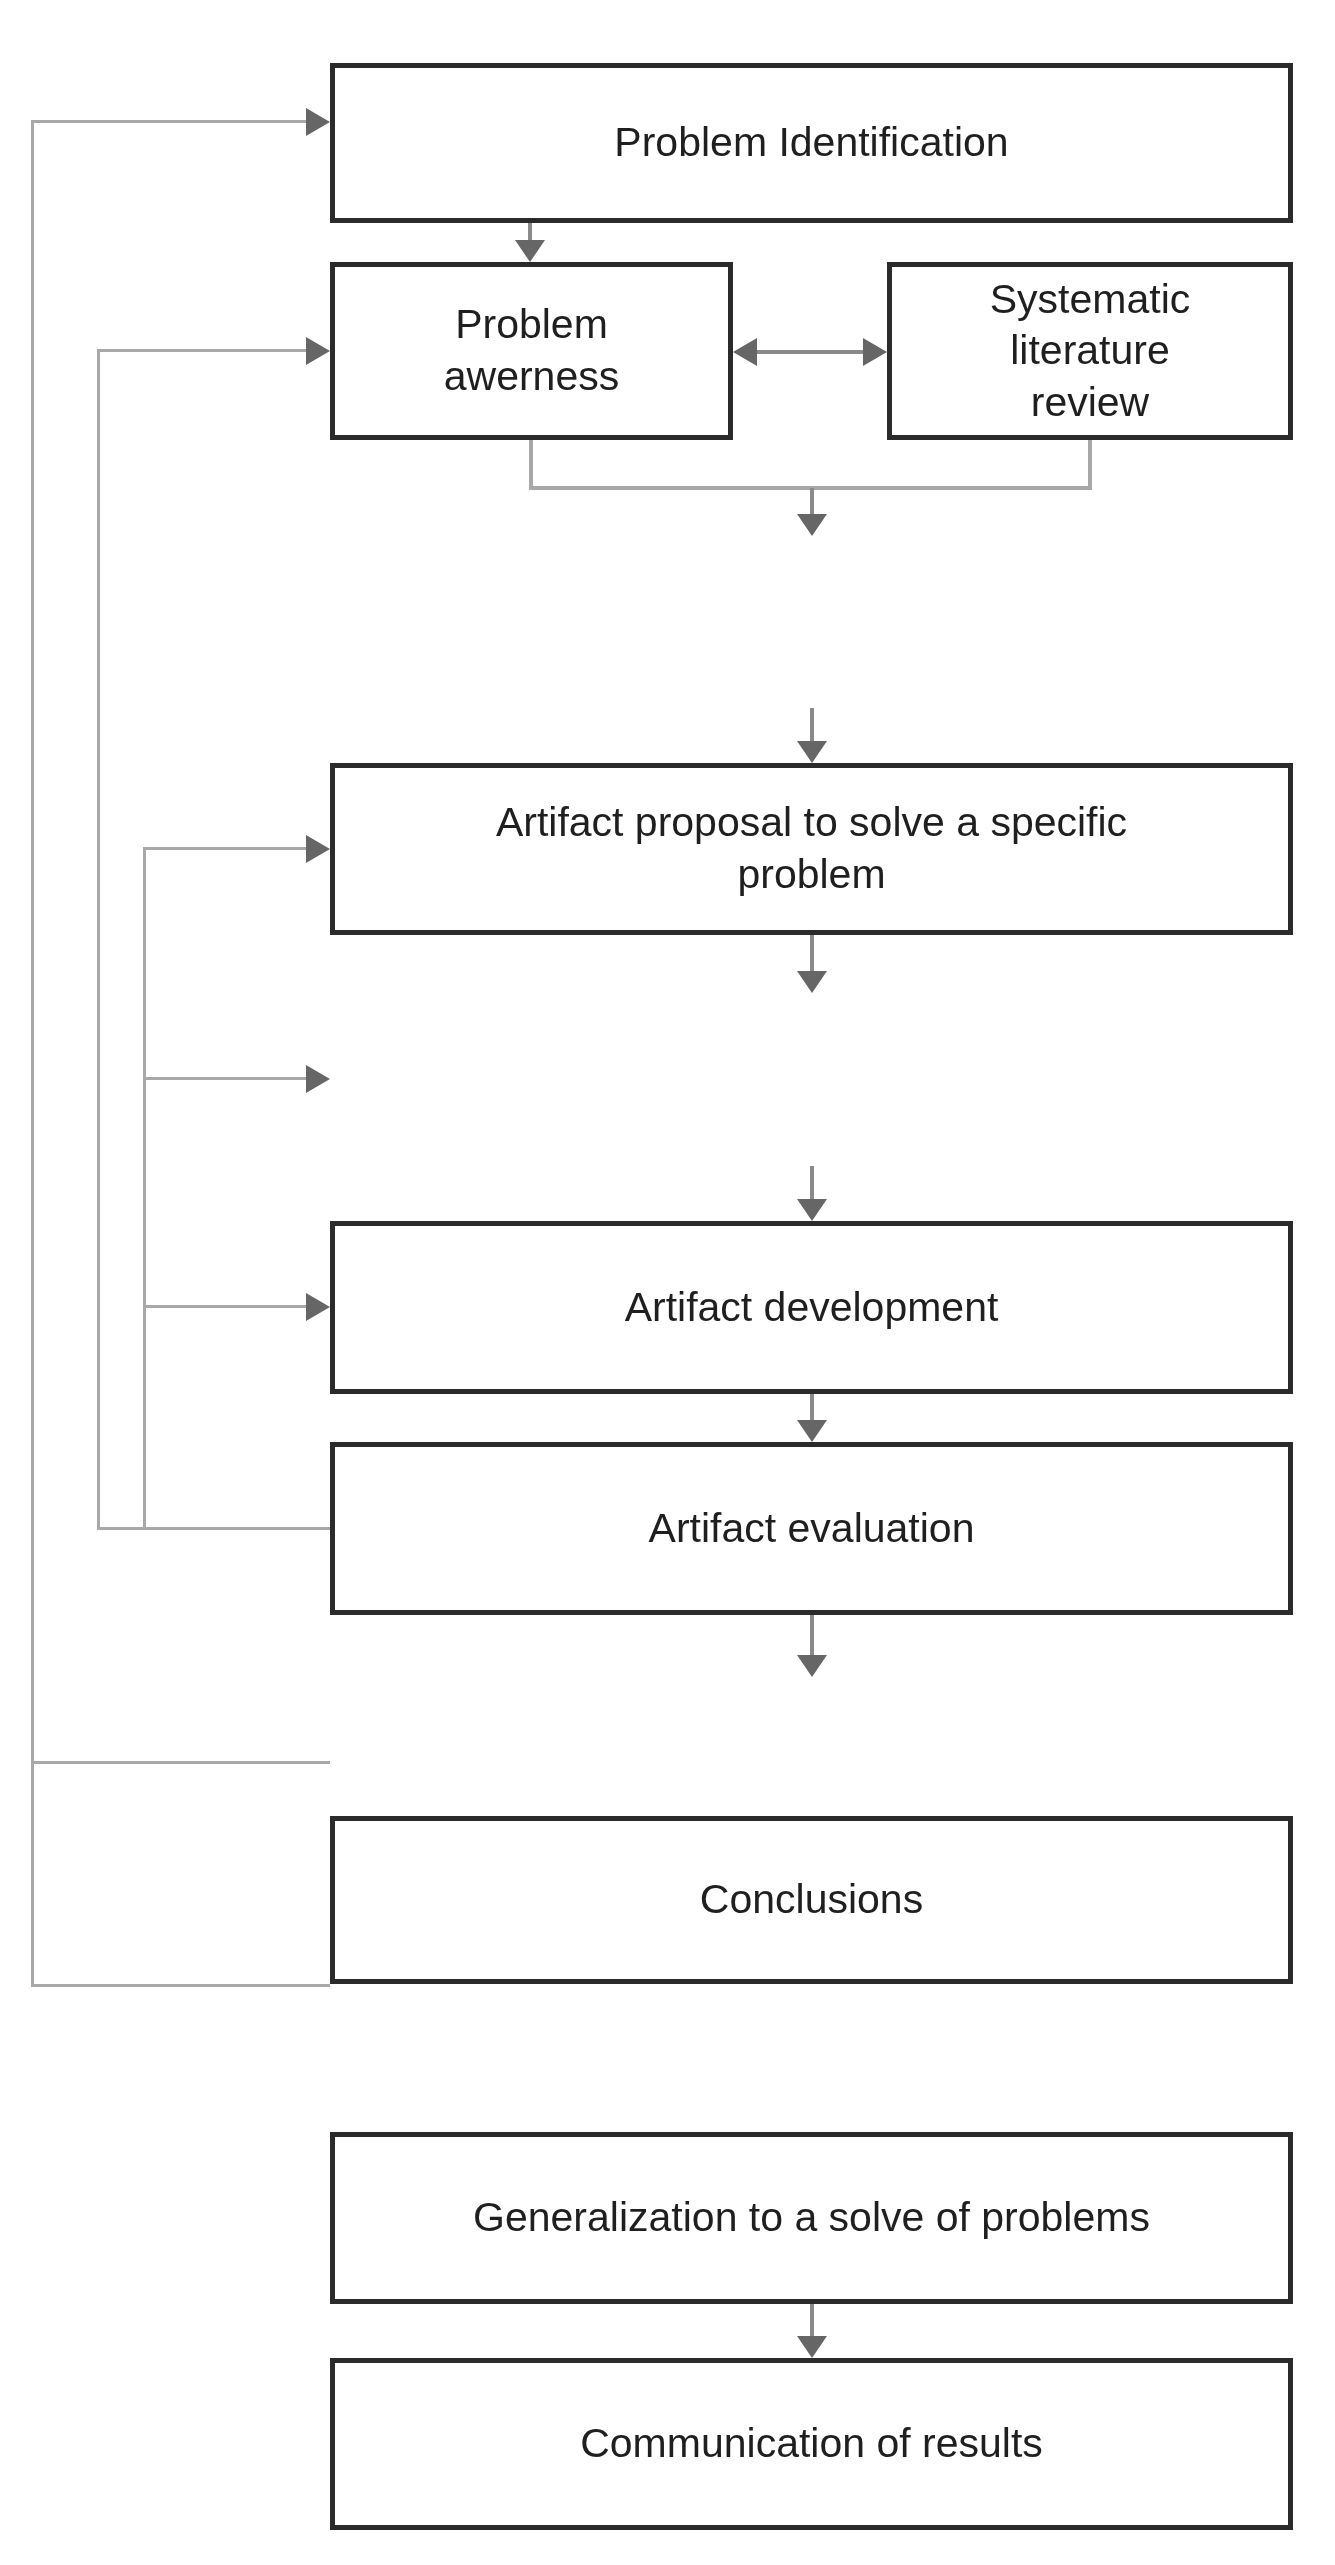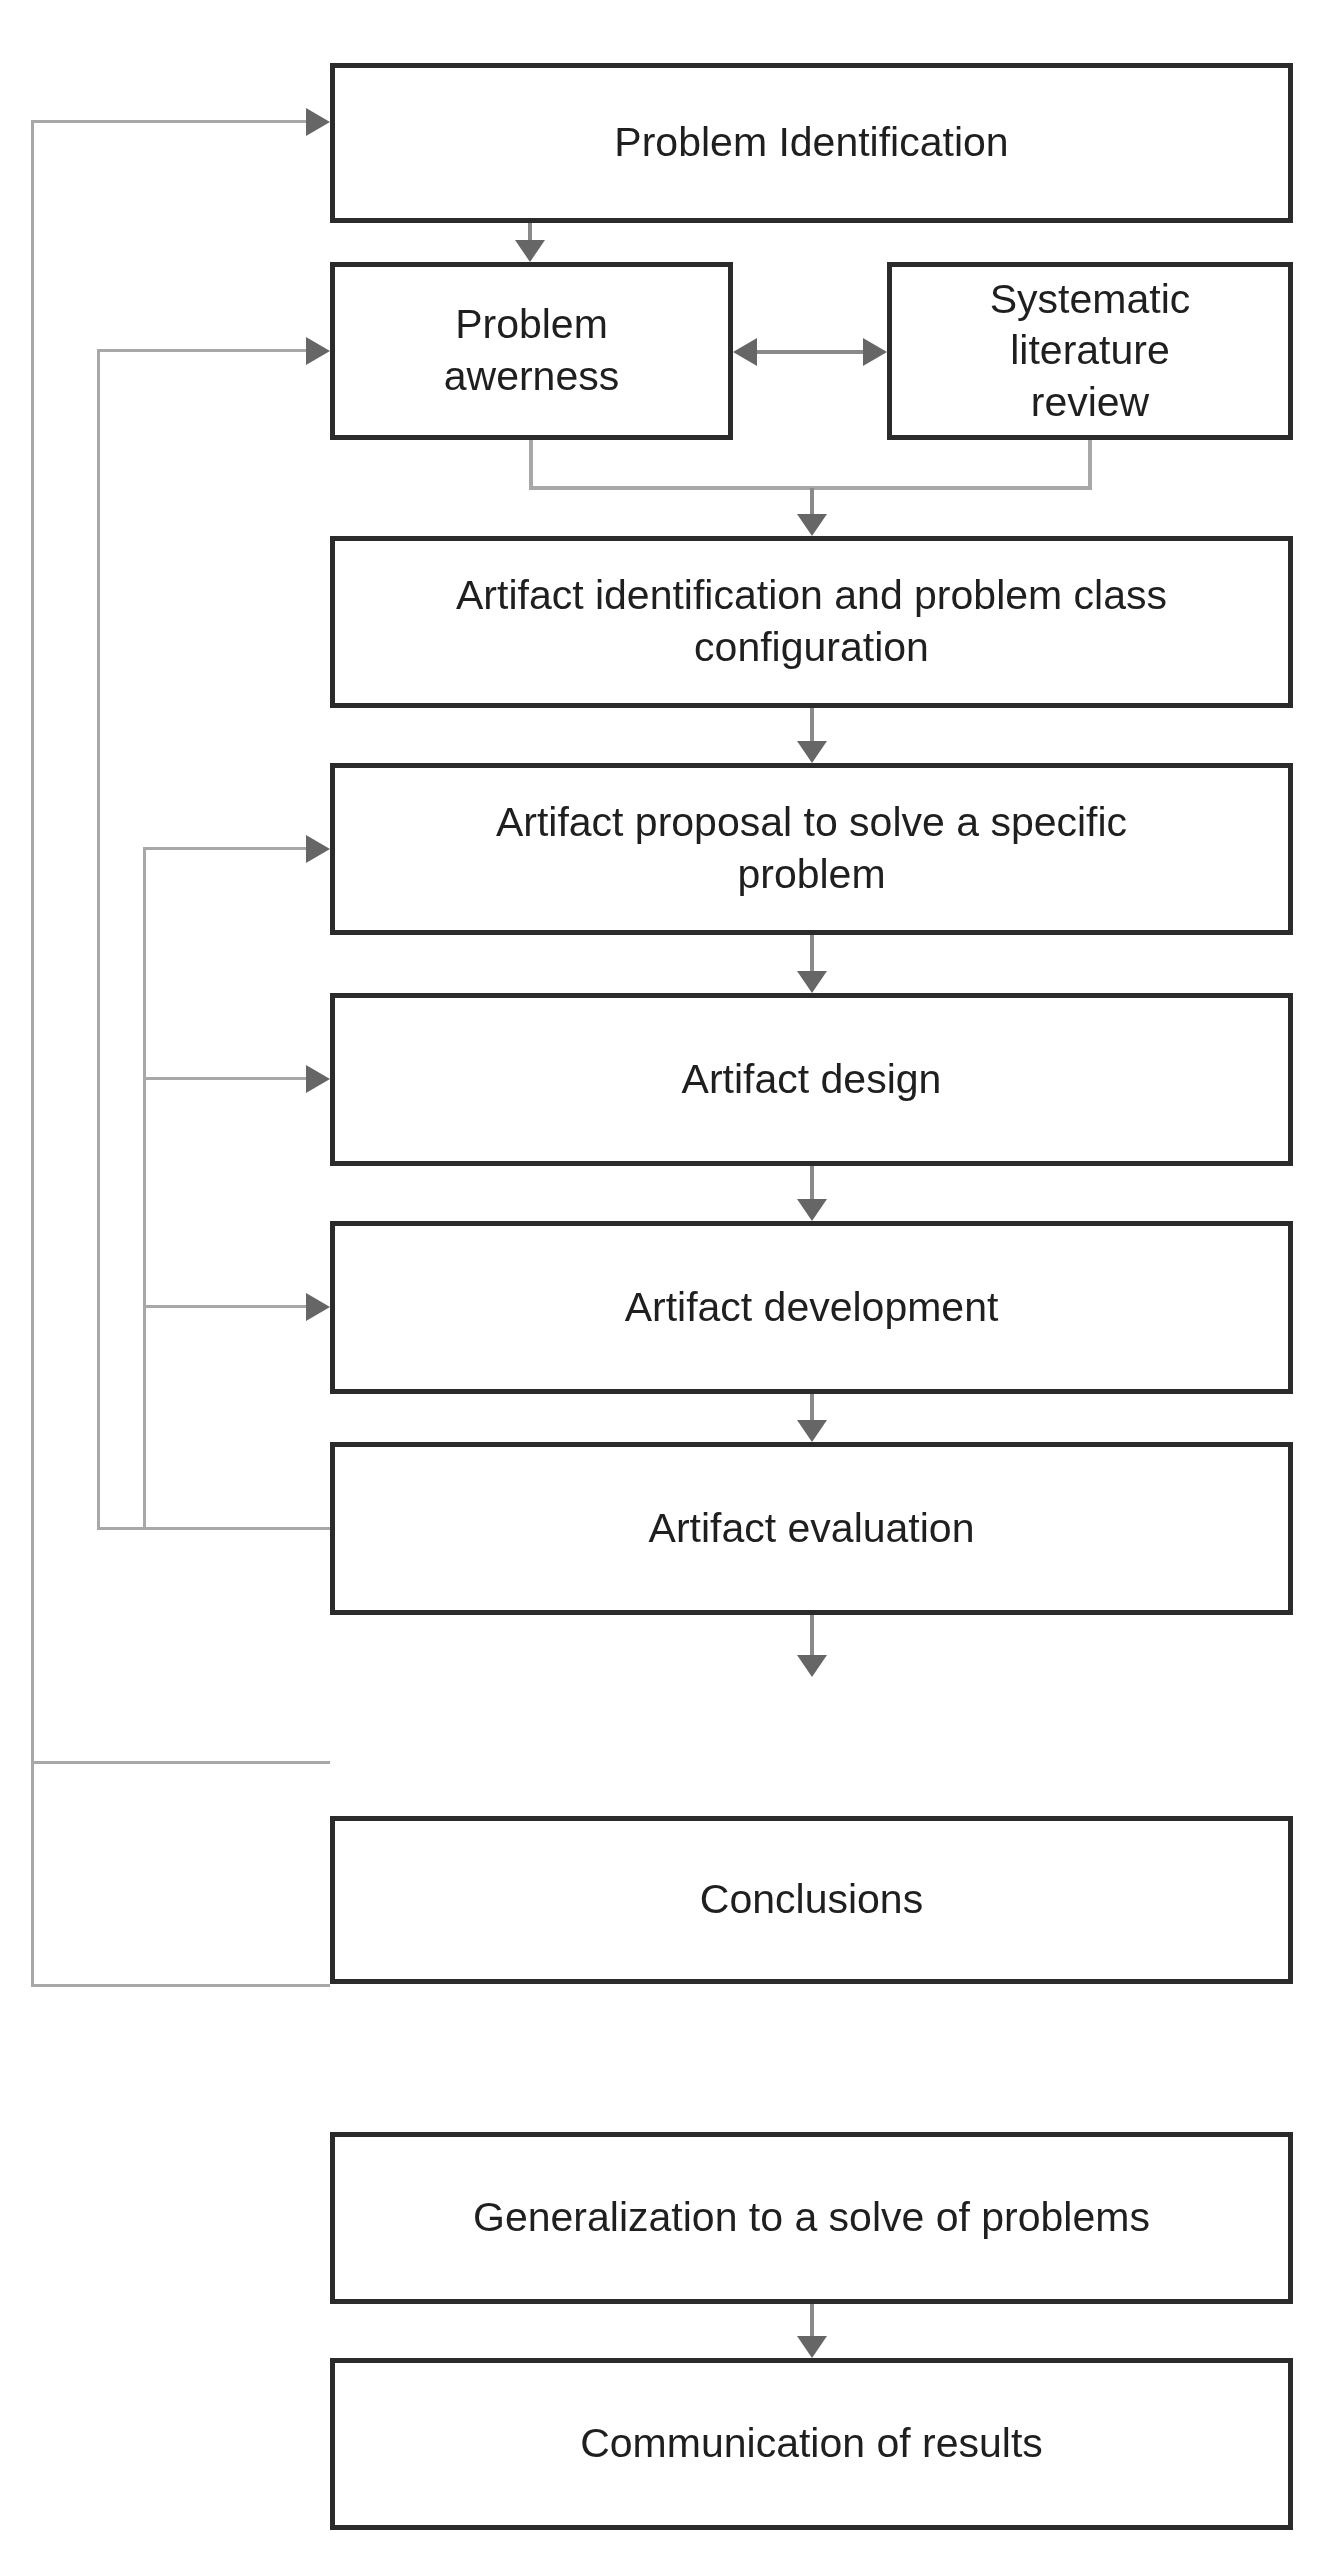--- a/index.html
+++ b/index.html
@@ -99,31 +99,25 @@
   </div>
 
   <div class="box b-awerness" style="left:330px;top:262px;width:403px;height:178px;">
     <span class="lbl">Problem awerness</span>
   </div>
 
   <div class="box b-slr" style="left:887px;top:262px;width:406px;height:178px;align-items:center;">
     <span class="lbl">Systematic literature review</span>
   </div>
 
-  <div class="box b-artid" style="left:330px;top:536px;width:963px;height:172px;">
-    <span class="lbl">Artifact identification and problem class configuration</span>
-  </div>
 
   <div class="box b-proposal" style="left:330px;top:763px;width:963px;height:172px;">
     <span class="lbl">Artifact proposal to solve a specific problem</span>
   </div>
 
-  <div class="box" style="left:330px;top:993px;width:963px;height:173px;">
-    <span class="lbl">Artifact design</span>
-  </div>
 
   <div class="box" style="left:330px;top:1221px;width:963px;height:173px;">
     <span class="lbl">Artifact development</span>
   </div>
 
   <div class="box" style="left:330px;top:1442px;width:963px;height:173px;">
     <span class="lbl">Artifact evaluation</span>
   </div>
 
 

